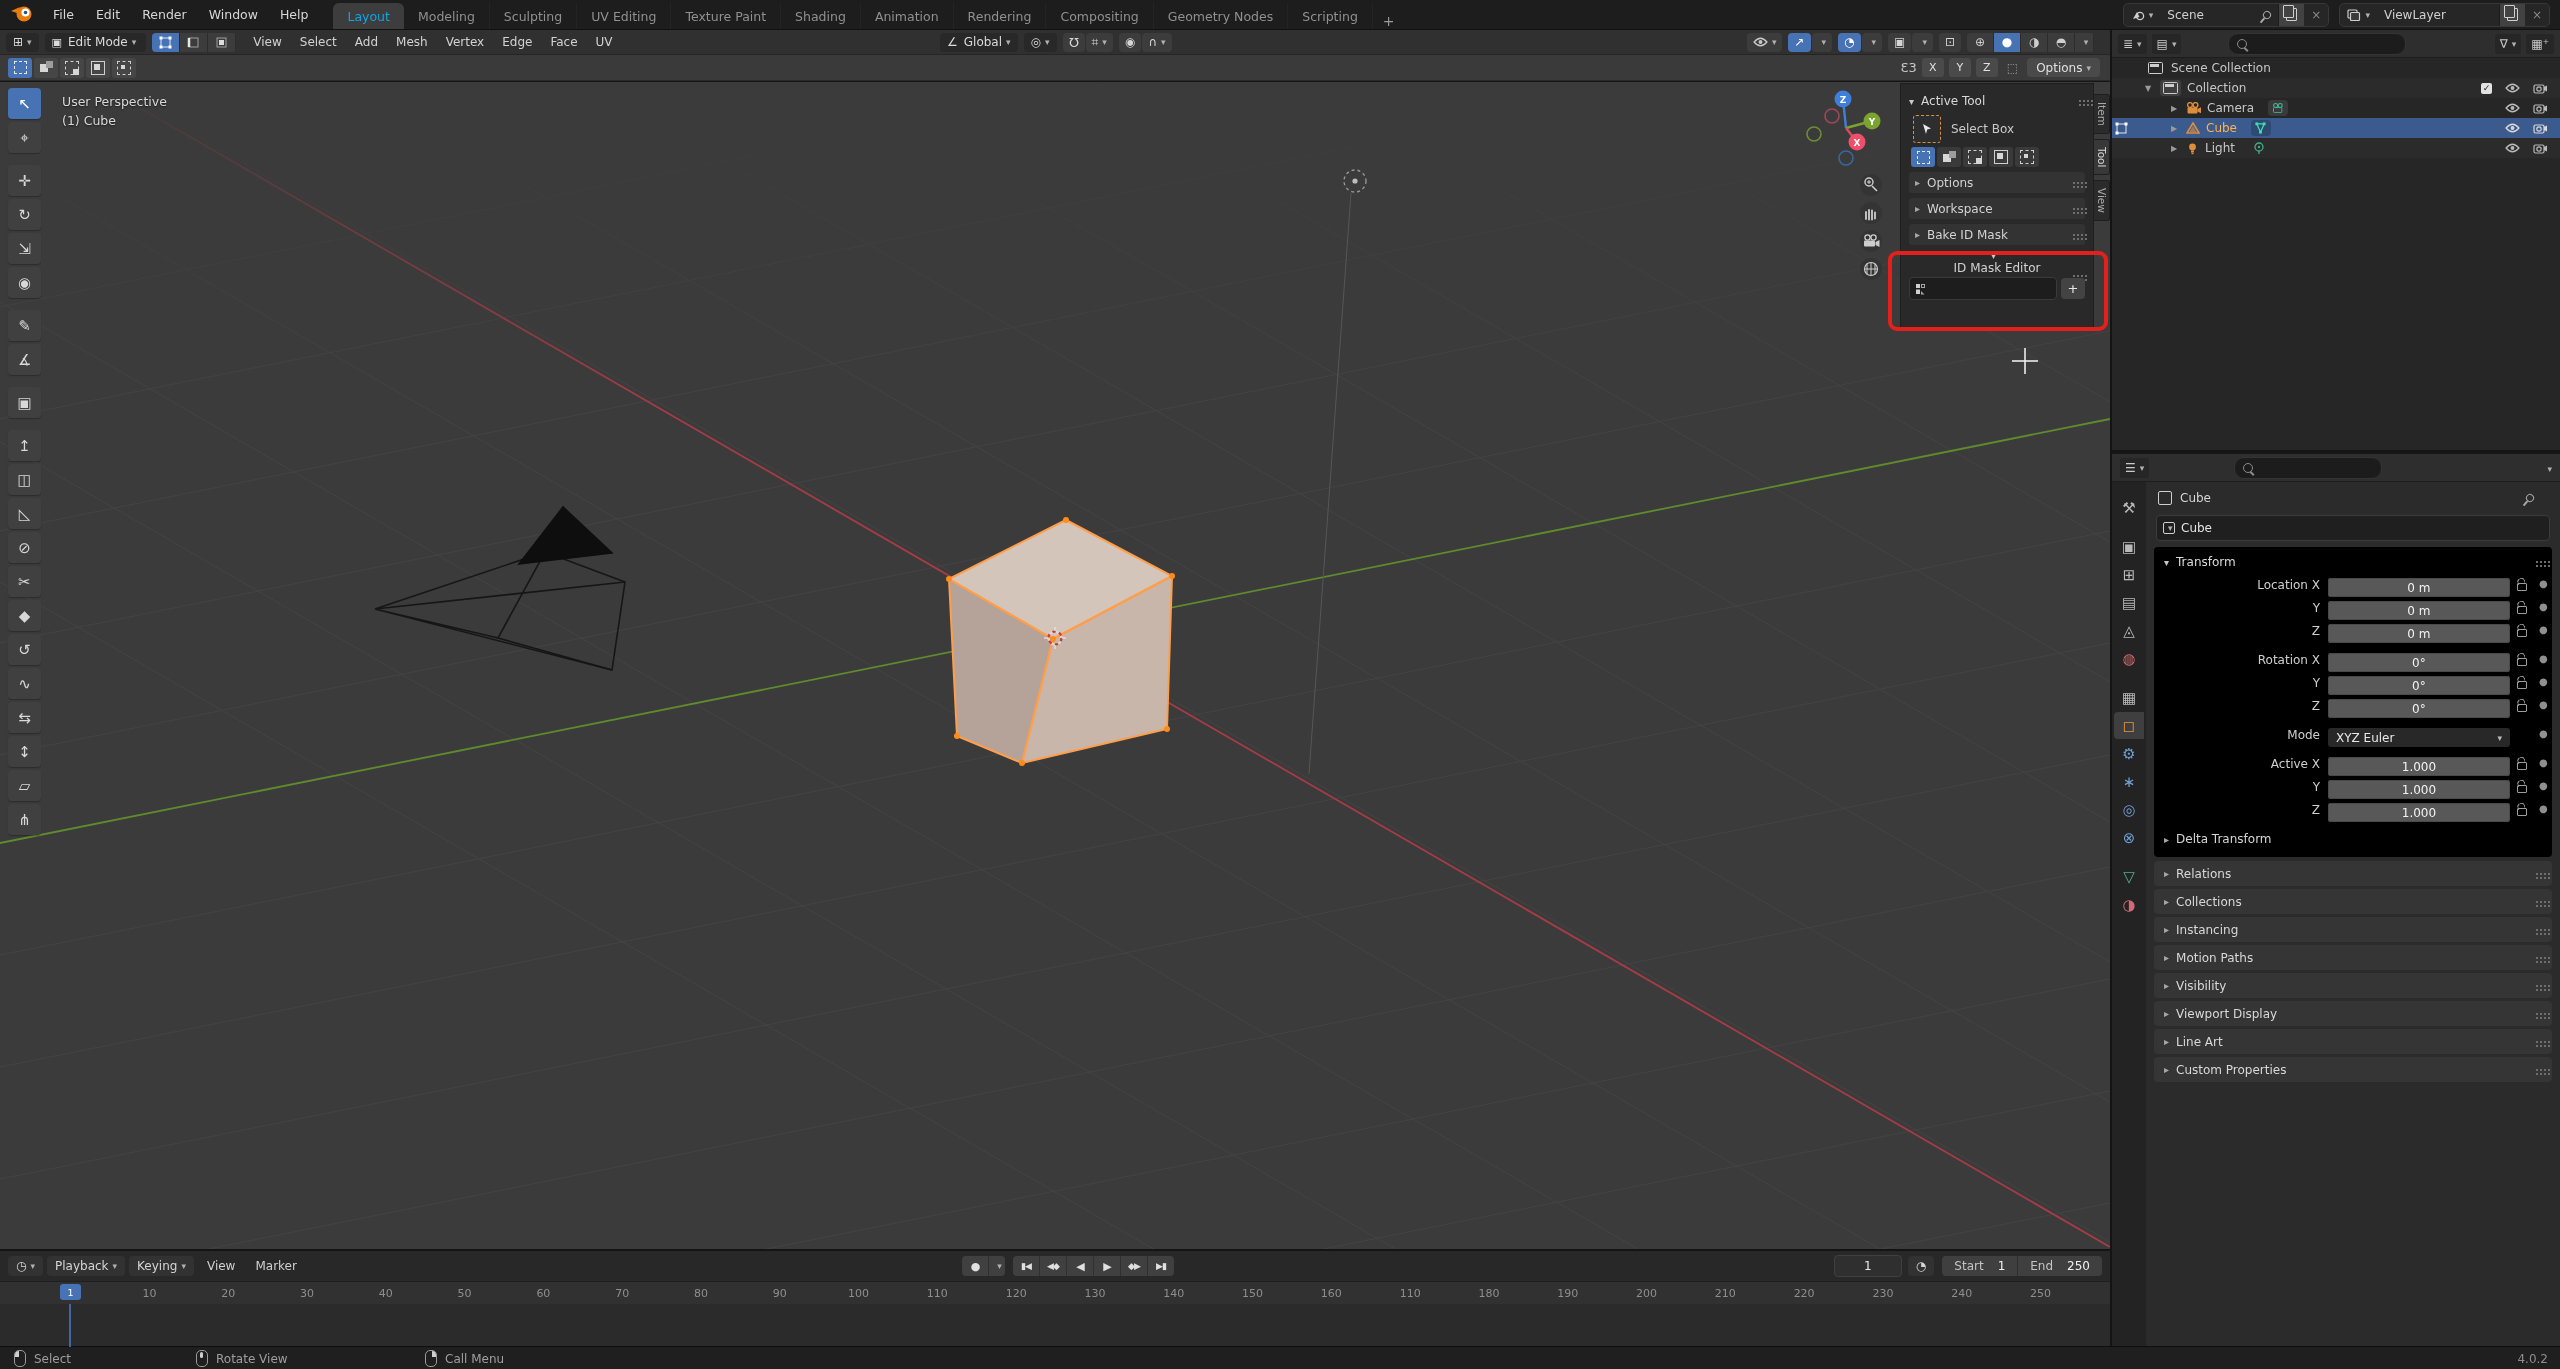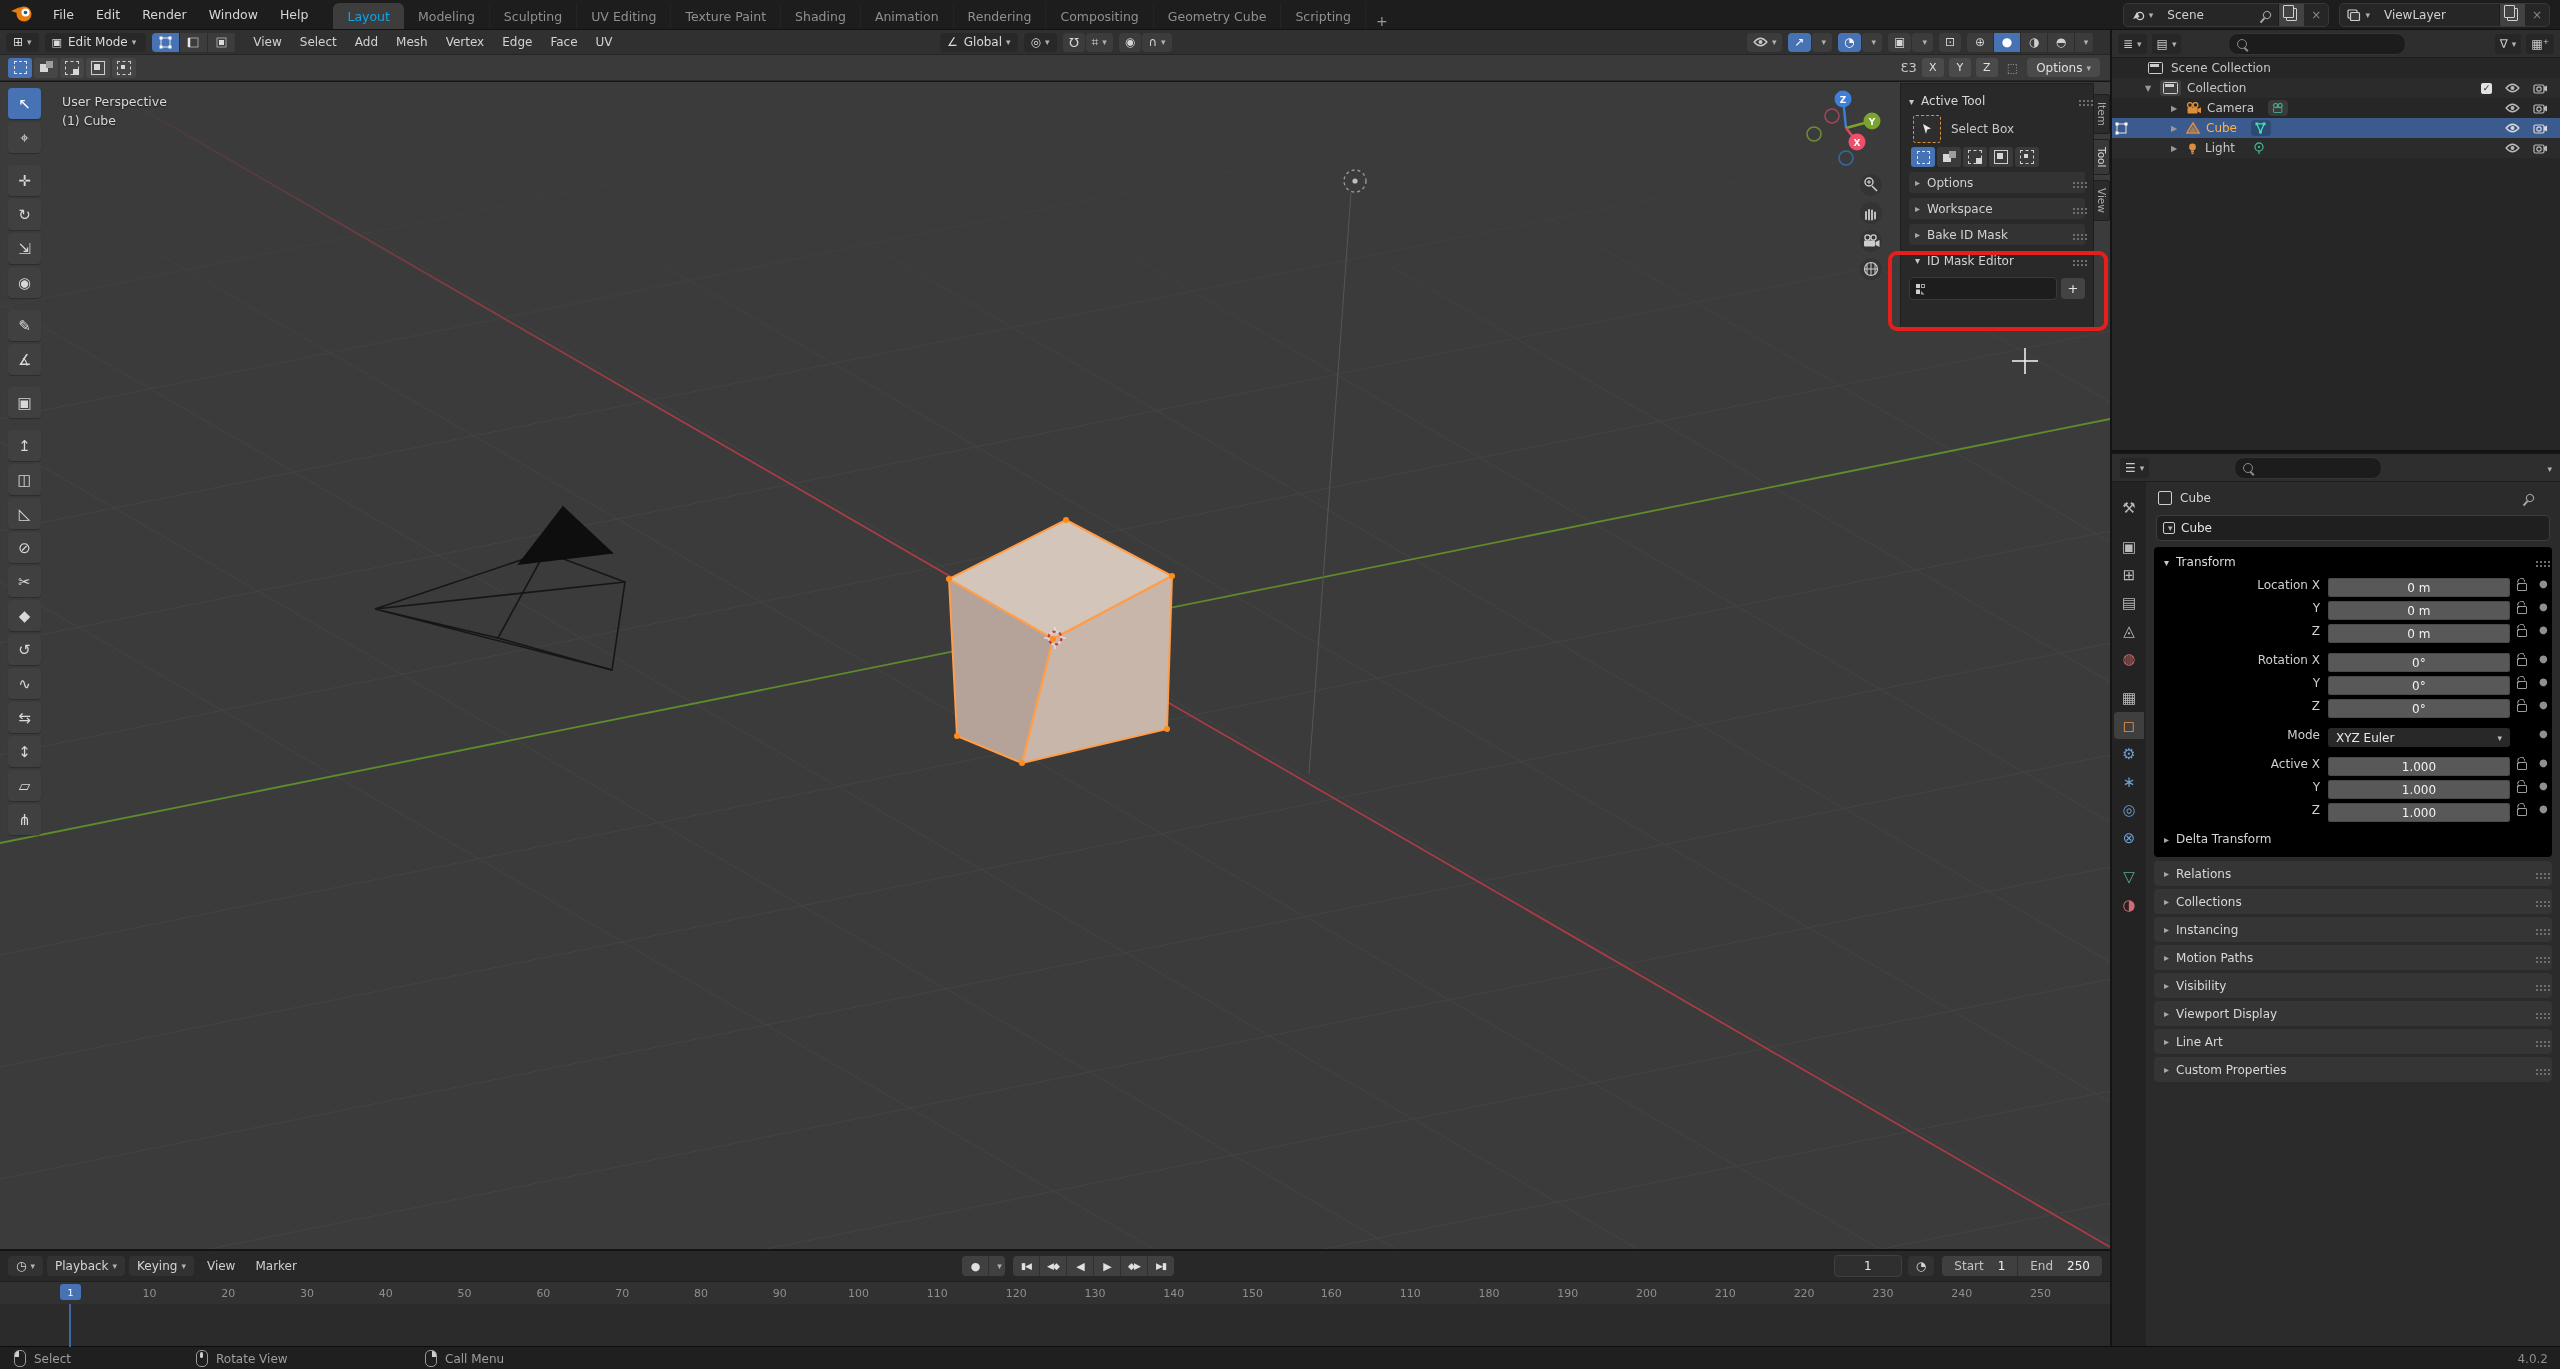--- a/index.html
+++ b/index.html
@@ -187,21 +187,21 @@
     <div id="tabs">
       <div class="tab active">Layout</div>
       <div class="tab">Modeling</div>
       <div class="tab">Sculpting</div>
       <div class="tab">UV Editing</div>
       <div class="tab">Texture Paint</div>
       <div class="tab">Shading</div>
       <div class="tab">Animation</div>
       <div class="tab">Rendering</div>
       <div class="tab">Compositing</div>
-      <div class="tab">Geometry Cube</div>
+      <div class="tab">Geometry Nodes</div>
       <div class="tab">Scripting</div>
       <div class="tab-plus">+</div>
     </div>
     <div style="margin-left:auto;display:flex;align-items:center;padding-right:10px;">
       <div class="id-block">
         <div class="seg chev">
           <svg width="14" height="12" viewBox="0 0 14 12">
               <circle cx="9" cy="7" r="3.6" fill="none" stroke="#cfcfcf" stroke-width="1.3"></circle>
               <path d="M2 10 L6 3 L8.5 8 Z" fill="#cfcfcf"></path>
             </svg>
@@ -562,21 +562,21 @@
               <span class="grip"></span>
           </div>
           <div class="np-sec arr-r">
             <span>Workspace</span>
               <span class="grip"></span>
           </div>
           <div class="np-sec arr-r">
             <span>Bake ID Mask</span>
               <span class="grip"></span>
           </div>
-          <div class="np-sec arr-d" style="background:transparent;">
+          <div class="np-sec arr-d" style="background:transparent;flex-direction:column;">
             <span>ID Mask Editor</span>
               <span class="grip"></span>
           </div>
           <div class="np-field-row">
             <div class="np-input">
               <svg width="11" height="12" viewBox="0 0 11 12">
                   <rect x="1" y="1" width="4" height="4" fill="#d0d0d0"></rect>
                   <rect x="6.5" y="1.5" width="3" height="3" fill="none" stroke="#a5a5a5"></rect>
                   <rect x="1" y="6.5" width="4" height="4.5" fill="#d0d0d0"></rect>
                   <path d="M6 8 l3.5 3.5 h-3.5 Z" fill="#a5a5a5"></path>

